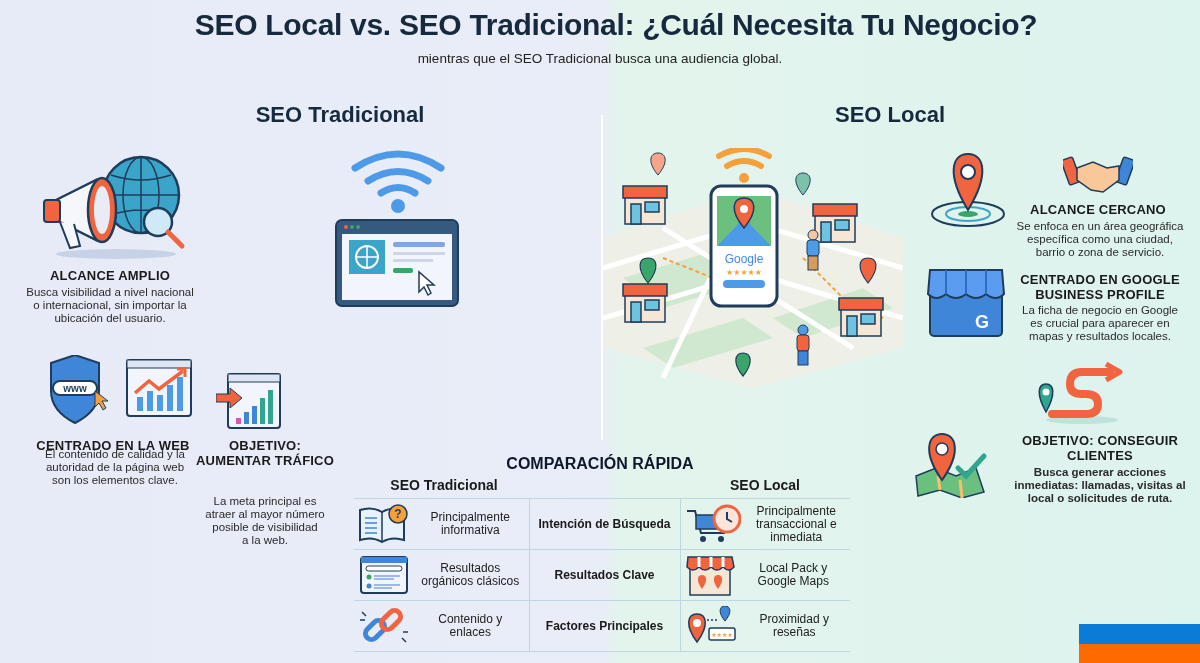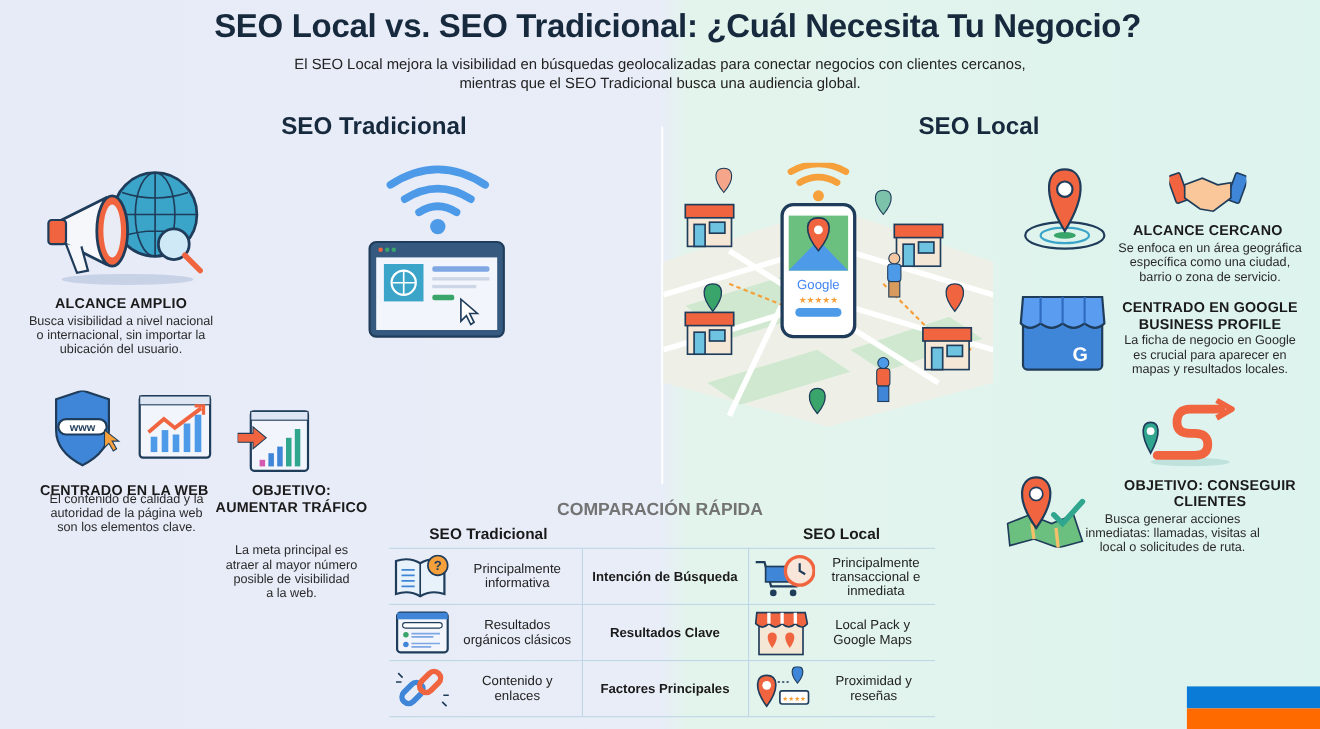--- a/index.html
+++ b/index.html
@@ -24,42 +24,41 @@
   }
   .divider {
     left: 601px; top: 115px; width: 2px; height: 325px; background: #ffffff; opacity: 0.9;
   }
   .feat-title {
     font-size: 13px; font-weight: bold; color: #1a1a1a; text-align: center; letter-spacing: 0.2px; line-height: 15px;
   }
   .feat-desc {
     font-size: 11.5px; color: #2a2a2a; text-align: center; line-height: 13px;
   }
-  .cmp-title { left: 400px; width: 400px; top: 455px; text-align: center; font-size: 16px; font-weight: bold; color: #737373; }
+  .cmp-title { left: 400px; width: 400px; top: 455px; text-align: center; font-size: 16px; font-weight: bold; color: #0f172a; }
   .cmp-head { font-size: 14px; font-weight: bold; color: #1a1a1a; }
   table.cmp {
     position: absolute; left: 354px; top: 498px; width: 496px; border-collapse: collapse;
   }
   table.cmp td {
     border-top: 1.5px solid #bfd6e4; border-bottom: 1.5px solid #bfd6e4;
     height: 51px; font-size: 12px; text-align: center; color: #222; line-height: 13px; vertical-align: middle;
   }
   table.cmp td.mid { border-left: 1.5px solid #bfd6e4; border-right: 1.5px solid #bfd6e4; font-weight: bold; color: #1a1a1a; width: 151px; }
   table.cmp td .cell { display: flex; align-items: center; gap: 6px; padding: 0 4px; }
   table.cmp td .cell span { flex: 1; text-align: center; }
   .stripe-blue { left: 1079px; top: 624px; width: 121px; height: 20px; background: #0a7bd6; }
   .stripe-orange { left: 1079px; top: 644px; width: 121px; height: 19px; background: #ff6a00; }
   svg { display: block; }
 </style>
 </head>
 <body>
 
 <div class="abs title">SEO Local vs. SEO Tradicional: ¿Cuál Necesita Tu Negocio?</div>
 <div class="abs subtitle">
-  <div>El SEO Local mejora la visibilidad en búsquedas geolocalizadas para conectar negocios con clientes cercanos,</div>
   <div>mientras que el SEO Tradicional busca una audiencia global.</div>
 </div>
 
 <div class="abs divider"></div>
 
 <div class="abs section-title" style="left:200px; width:280px; top:102px;">SEO Tradicional</div>
 
 <div class="abs" style="left:36px; top:150px;">
   <svg width="160" height="110" viewBox="0 0 160 110">
     <ellipse cx="80" cy="104" rx="60" ry="5" fill="#c7d2e6"></ellipse>
@@ -265,21 +264,21 @@
     <path d="M28 58 L26 44 M50 66 L48 48" stroke="#f6c06a" stroke-width="3"></path>
     <path d="M30 2 C16 2 10 20 30 48 C50 20 44 2 30 2 Z" fill="#f0653f" stroke="#1f3c5a" stroke-width="2"></path>
     <circle cx="30" cy="17" r="6" fill="#fff" stroke="#1f3c5a" stroke-width="1.5"></circle>
     <path d="M46 36 L54 44 L72 24" stroke="#2fa68d" stroke-width="5" fill="none" stroke-linecap="round"></path>
   </svg>
 </div>
 <div class="abs feat-title" style="left:1003px; width:194px; top:433px;">
   <div>OBJETIVO: CONSEGUIR</div>
   <div>CLIENTES</div>
 </div>
-<div class="abs feat-desc" style="left:969px; width:194px; top:466px;">
+<div class="abs feat-desc" style="left:1003px; width:194px; top:466px;font-weight:bold;">
   <div>Busca generar acciones</div>
   <div>inmediatas: llamadas, visitas al</div>
   <div>local o solicitudes de ruta.</div>
 </div>
 
 <div class="abs cmp-title">COMPARACIÓN RÁPIDA</div>
 <div class="abs cmp-head" style="left:354px; width:180px; top:477px; text-align:center;">SEO Tradicional</div>
 <div class="abs cmp-head" style="left:690px; width:150px; top:477px; text-align:center;">SEO Local</div>
 
 <table class="cmp">

